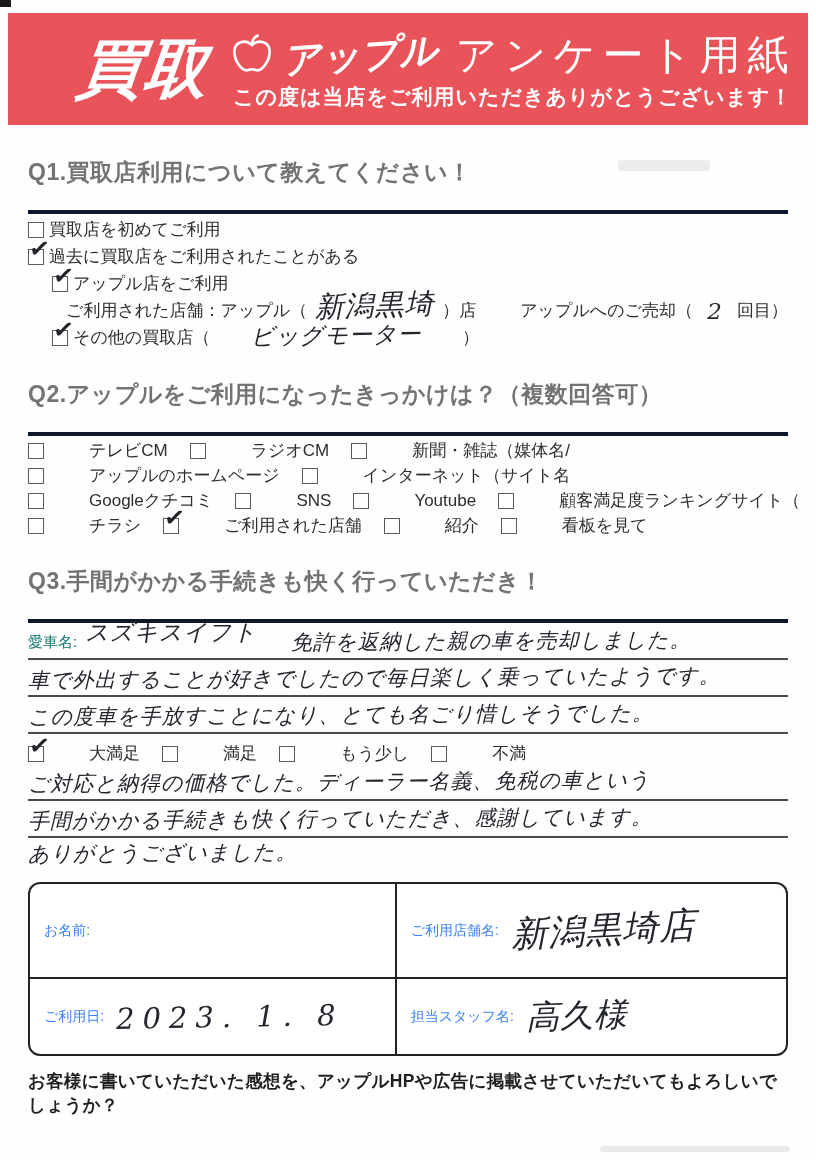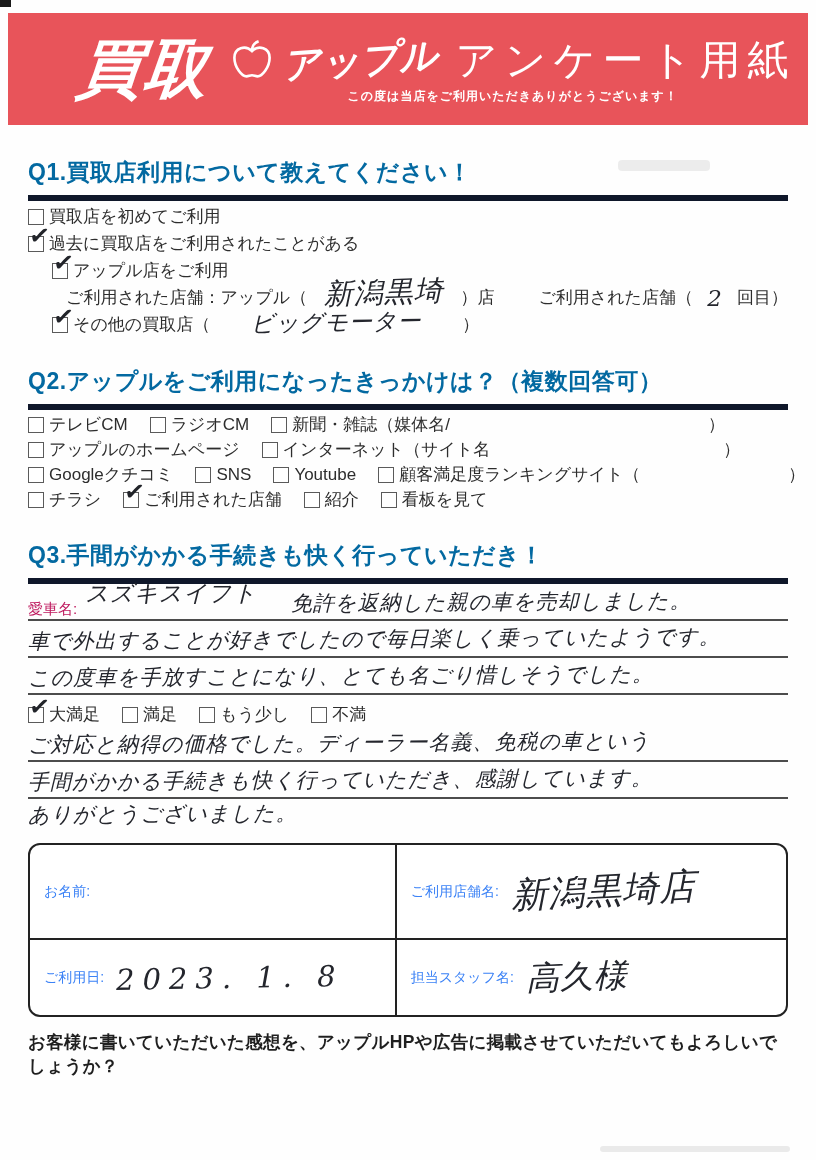--- a/index.html
+++ b/index.html
@@ -15,32 +15,32 @@
   }
   .kaitori{
     font-size:64px;font-weight:900;font-style:italic;letter-spacing:2px;
     transform:skewX(-6deg);margin-left:52px;flex:none;
   }
   .header-right{margin-left:20px;display:flex;flex-direction:column;align-items:center;}
   .logo-row{display:flex;align-items:center;}
   .apple-icon{width:44px;height:44px;flex:none;}
   .apple-script{font-size:38px;font-weight:bold;font-style:italic;transform:rotate(-4deg);margin-left:8px;white-space:nowrap;}
   .h-title{font-size:41px;font-weight:400;letter-spacing:7px;margin-left:18px;white-space:nowrap;}
-  .h-sub{font-size:12px;font-weight:bold;letter-spacing:1px;white-space:nowrap;}
+  .h-sub{font-size:21px;font-weight:bold;letter-spacing:1px;white-space:nowrap;}
   
   .section{padding:0 28px;}
   .q-head{
-    margin-top:30px;font-size:23px;font-weight:800;color:#0369a1;
-    border-bottom:6px solid #0f172a;padding-bottom:7px;letter-spacing:.5px;
+    margin-top:30px;font-size:23px;font-weight:800;color:#737373;
+    border-bottom:4px solid #0f172a;padding-bottom:22px;letter-spacing:.5px;
   }
   .q-head.first{margin-top:32px;}
   
   .opt-line{margin-top:5px;font-size:17px;line-height:22px;display:flex;align-items:center;white-space:nowrap;}
   .opt-row{margin-top:4px;font-size:17px;line-height:21px;display:flex;align-items:center;white-space:nowrap;}
-  .opt{display:flex;align-items:center;margin-right:22px;}
+  .opt{display:flex;align-items:center;margin-right:22px;gap:40px;}
   .checkbox{
     width:14px;height:14px;border:1.7px solid #5a5a5a;display:inline-block;
     margin-right:5px;position:relative;flex:none;background:#fff;
   }
   .mark{
     position:absolute;left:0;top:-14px;font-size:25px;line-height:1;
     color:#22242a;font-weight:bold;transform:rotate(8deg);
   }
   .in1{margin-left:24px;}
   .in2{margin-left:38px;}
@@ -54,21 +54,21 @@
   }
   .hw-store{font-size:29px;width:188px;text-align:center;transform:rotate(-2deg);margin-top:-12px;}
   .hw-sale{font-size:23px;width:44px;text-align:center;}
   .hw-other{font-size:23px;width:252px;text-align:center;transform:rotate(-1deg);margin-top:-6px;}
   .rule{
     height:35px;border-bottom:2px solid #4c4c4c;display:flex;align-items:flex-end;
     white-space:nowrap;overflow:visible;
   }
   .rule.norule{border-bottom:none;height:32px;}
   .hw-line{font-size:21px;padding-bottom:3px;transform:rotate(-0.4deg);}
-  .car-label{font-size:15px;color:#be185d;flex:none;}
+  .car-label{font-size:15px;padding-bottom:6px;color:#0f766e;flex:none;}
   .hw-car{font-size:23px;padding-bottom:10px;margin:0 34px 0 8px;}
   
   .info-table{
     margin:12px 28px 0;height:170px;border:2.5px solid #222;border-radius:12px;
     display:grid;grid-template-columns:48.5% 51.5%;grid-template-rows:56% 44%;
     overflow:hidden;background:#fff;
   }
   .cell{display:flex;align-items:center;padding:6px 14px;box-sizing:border-box;}
   .cell .lbl{font-size:14px;color:#3b82f6;flex:none;margin-right:12px;}
   .b-r{border-right:2px solid #222;}
@@ -127,21 +127,21 @@
         <span class="mark">✓</span>
       </span>
     <span>アップル店をご利用</span>
   </div>
 
   <div class="opt-line in2">
     <span>ご利用された店舗：アップル（</span>
     <span class="hw hw-store">新潟黒埼</span>
     <span>）店</span>
     <span class="sale">
-      <span>ご利用された店舗（</span>
+      <span>アップルへのご売却（</span>
       <span class="hw hw-sale">2</span>
       <span>回目）</span>
     </span>
   </div>
 
   <div class="opt-line in1">
     <span class="checkbox">
         <span class="mark">✓</span>
       </span>
     <span>その他の買取店（</span>

